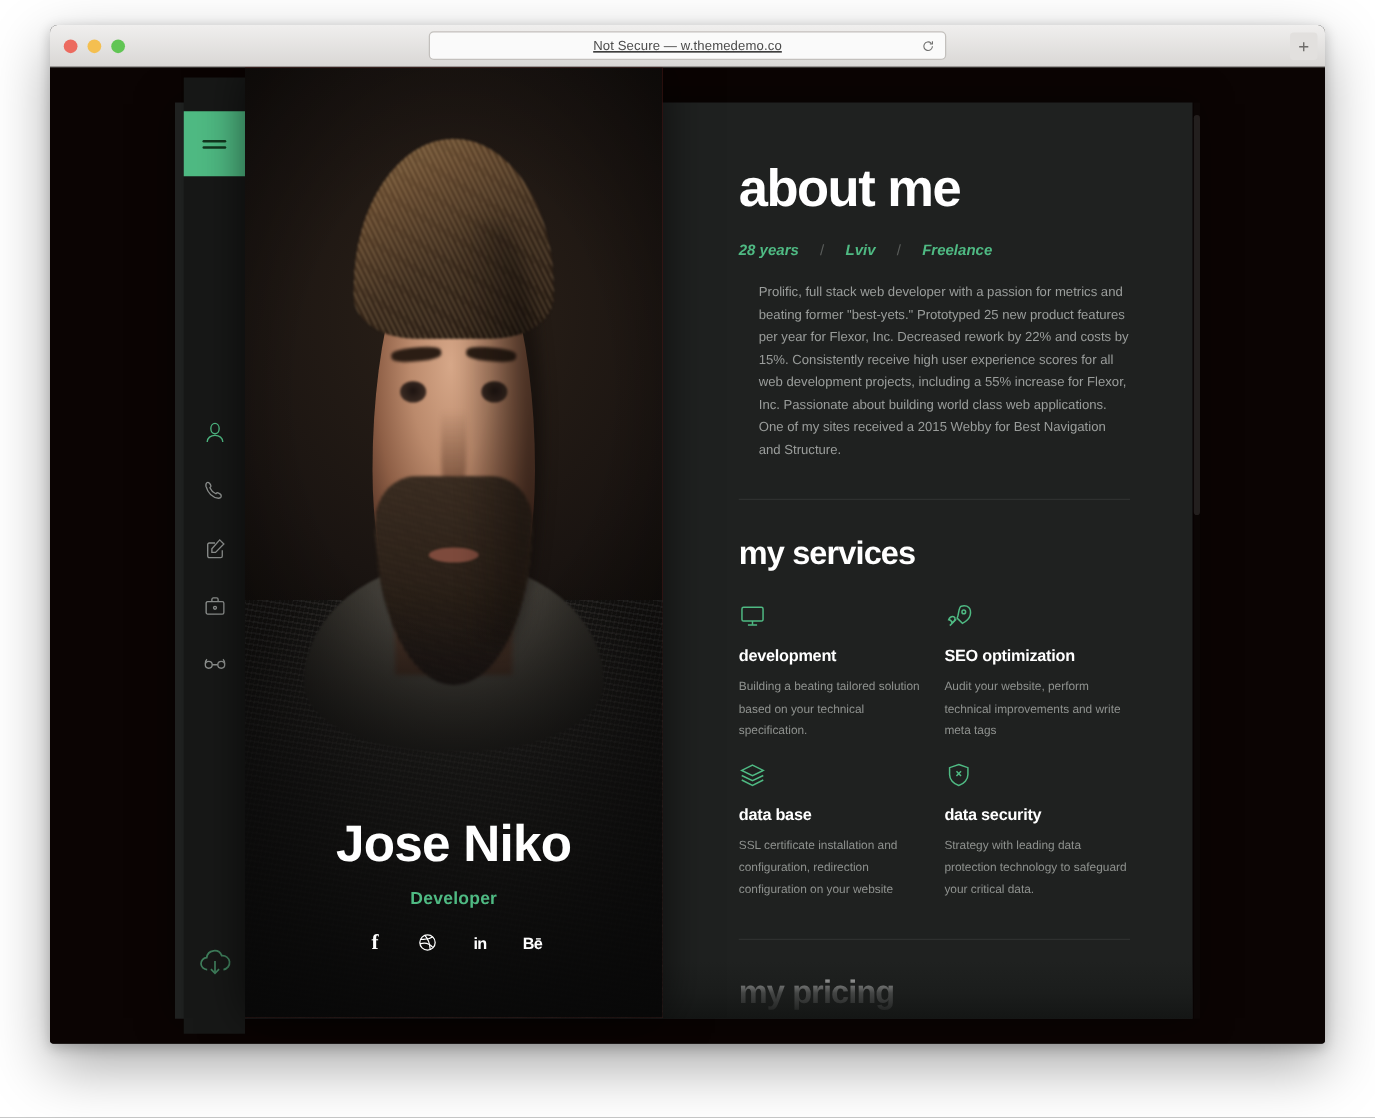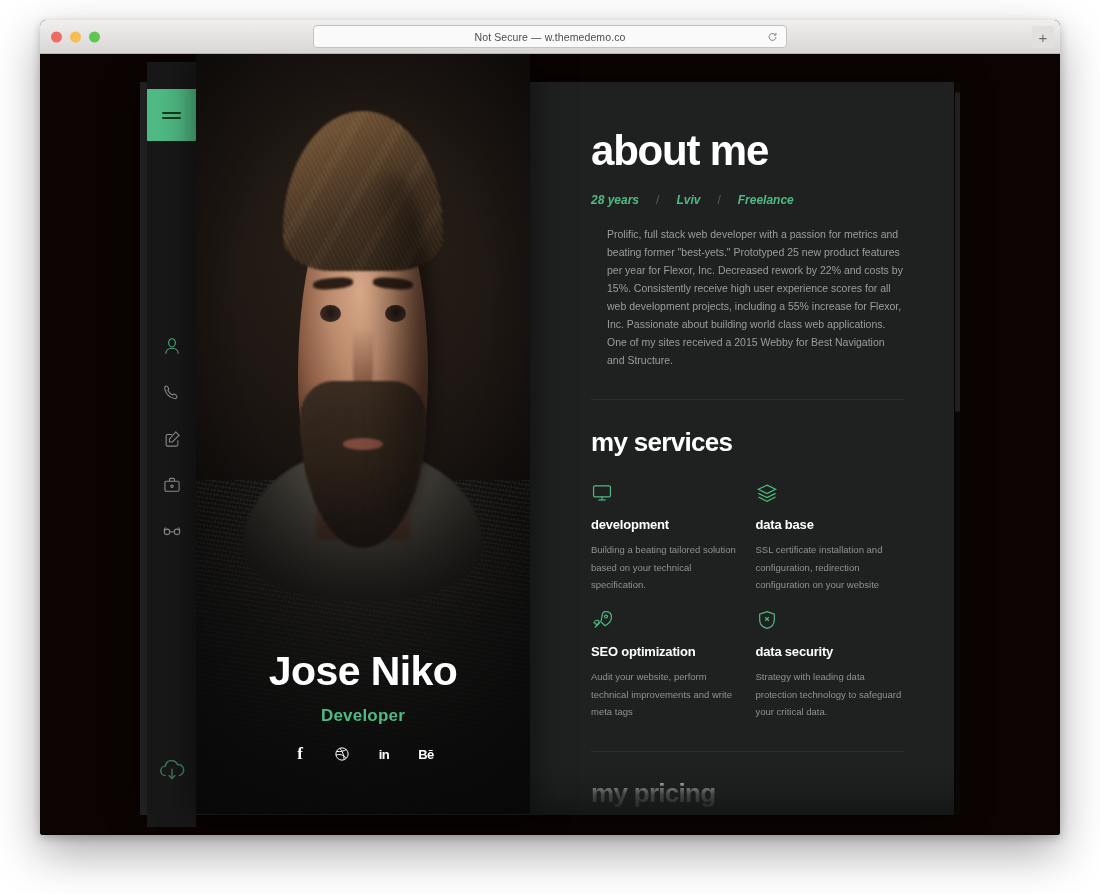--- a/index.html
+++ b/index.html
@@ -46,28 +46,29 @@
   .tl-dot { width: 11px; height: 11px; border-radius: 50%; }
   .tl-red   { background: #ec6a5f; }
   .tl-yellow{ background: #f4bf50; }
   .tl-green { background: #61c554; }
 
   .url-bar {
     position: absolute;
     left: 50%;
     transform: translateX(-50%);
     top: 5px;
-    width: 474px;
+    width: 414px;
     height: 23px;
     background: #fafafa;
     border: 1px solid #c3c0bd;
     border-radius: 4px;
     display: flex;
     align-items: center;
     justify-content: center;
+    text-decoration: underline;
   }
   .url-text {
     font-size: 10.5px;
     color: #4c4c4c;
     letter-spacing: 0.1px;
     white-space: nowrap;
   }
   .reload-icon {
     position: absolute;
     right: 8px;
@@ -313,21 +314,21 @@
   }
   .profile-name {
     font-size: 41px;
     font-weight: bold;
     color: #ffffff;
     letter-spacing: -0.6px;
     line-height: 1.05;
   }
   .profile-role {
     margin-top: 13px;
-    font-size: 17px;
+    font-size: 14px;
     font-weight: bold;
     color: #4fba83;
     letter-spacing: 0.2px;
   }
   .social-row {
     margin-top: 18px;
     display: flex;
     justify-content: center;
     align-items: center;
     gap: 22px;
@@ -647,40 +648,40 @@
                 <path d="M8 19.6h8"></path>
               </svg>
             </span>
             <div class="service-name">development</div>
             <div class="service-desc">Building a beating tailored solution based on your technical specification.</div>
           </div>
 
           <div>
             <span class="service-icon">
               <svg viewBox="0 0 24 24" fill="none" stroke="currentColor" stroke-width="1.3">
-                <path d="M12 3.4 21.4 8 12 12.6 2.6 8z"></path>
-                <path d="M2.6 12.4 12 17l9.4-4.6"></path>
-                <path d="M2.6 16.4 12 21l9.4-4.6"></path>
-              </svg>
-            </span>
-            <div class="service-name">data base</div>
-            <div class="service-desc">SSL certificate installation and configuration, redirection configuration on your website</div>
-          </div>
-
-          <div>
-            <span class="service-icon">
-              <svg viewBox="0 0 24 24" fill="none" stroke="currentColor" stroke-width="1.3">
                 <path d="M14.2 3.2c2.9-.6 5.8.4 6.6 1.2.8.8 1.8 3.7 1.2 6.6-.6 2.6-3.4 5.4-6.8 7.2l-4.6-4.6C12.4 10.2 11.6 3.8 14.2 3.2z"></path>
                 <circle cx="16.4" cy="8.2" r="1.6"></circle>
                 <path d="M9.8 14.6 4.2 20.2"></path>
                 <path d="M7.6 12.4c-1.8-.4-3.6.6-4.4 2.6 2 .2 2.6 1 2.8 2.6 2-.8 3-2.6 2.6-4.4z"></path>
               </svg>
             </span>
             <div class="service-name">SEO optimization</div>
             <div class="service-desc">Audit your website, perform technical improvements and write meta tags</div>
+          </div>
+
+          <div>
+            <span class="service-icon">
+              <svg viewBox="0 0 24 24" fill="none" stroke="currentColor" stroke-width="1.3">
+                <path d="M12 3.4 21.4 8 12 12.6 2.6 8z"></path>
+                <path d="M2.6 12.4 12 17l9.4-4.6"></path>
+                <path d="M2.6 16.4 12 21l9.4-4.6"></path>
+              </svg>
+            </span>
+            <div class="service-name">data base</div>
+            <div class="service-desc">SSL certificate installation and configuration, redirection configuration on your website</div>
           </div>
 
           <div>
             <span class="service-icon">
               <svg viewBox="0 0 24 24" fill="none" stroke="currentColor" stroke-width="1.3">
                 <path d="M12 2.8 20 5.6v6c0 4.4-3.3 8.2-8 9.6-4.7-1.4-8-5.2-8-9.6v-6z"></path>
                 <path d="M10 8.8 14 12.8"></path>
                 <path d="M14 8.8 10 12.8"></path>
               </svg>
             </span>

